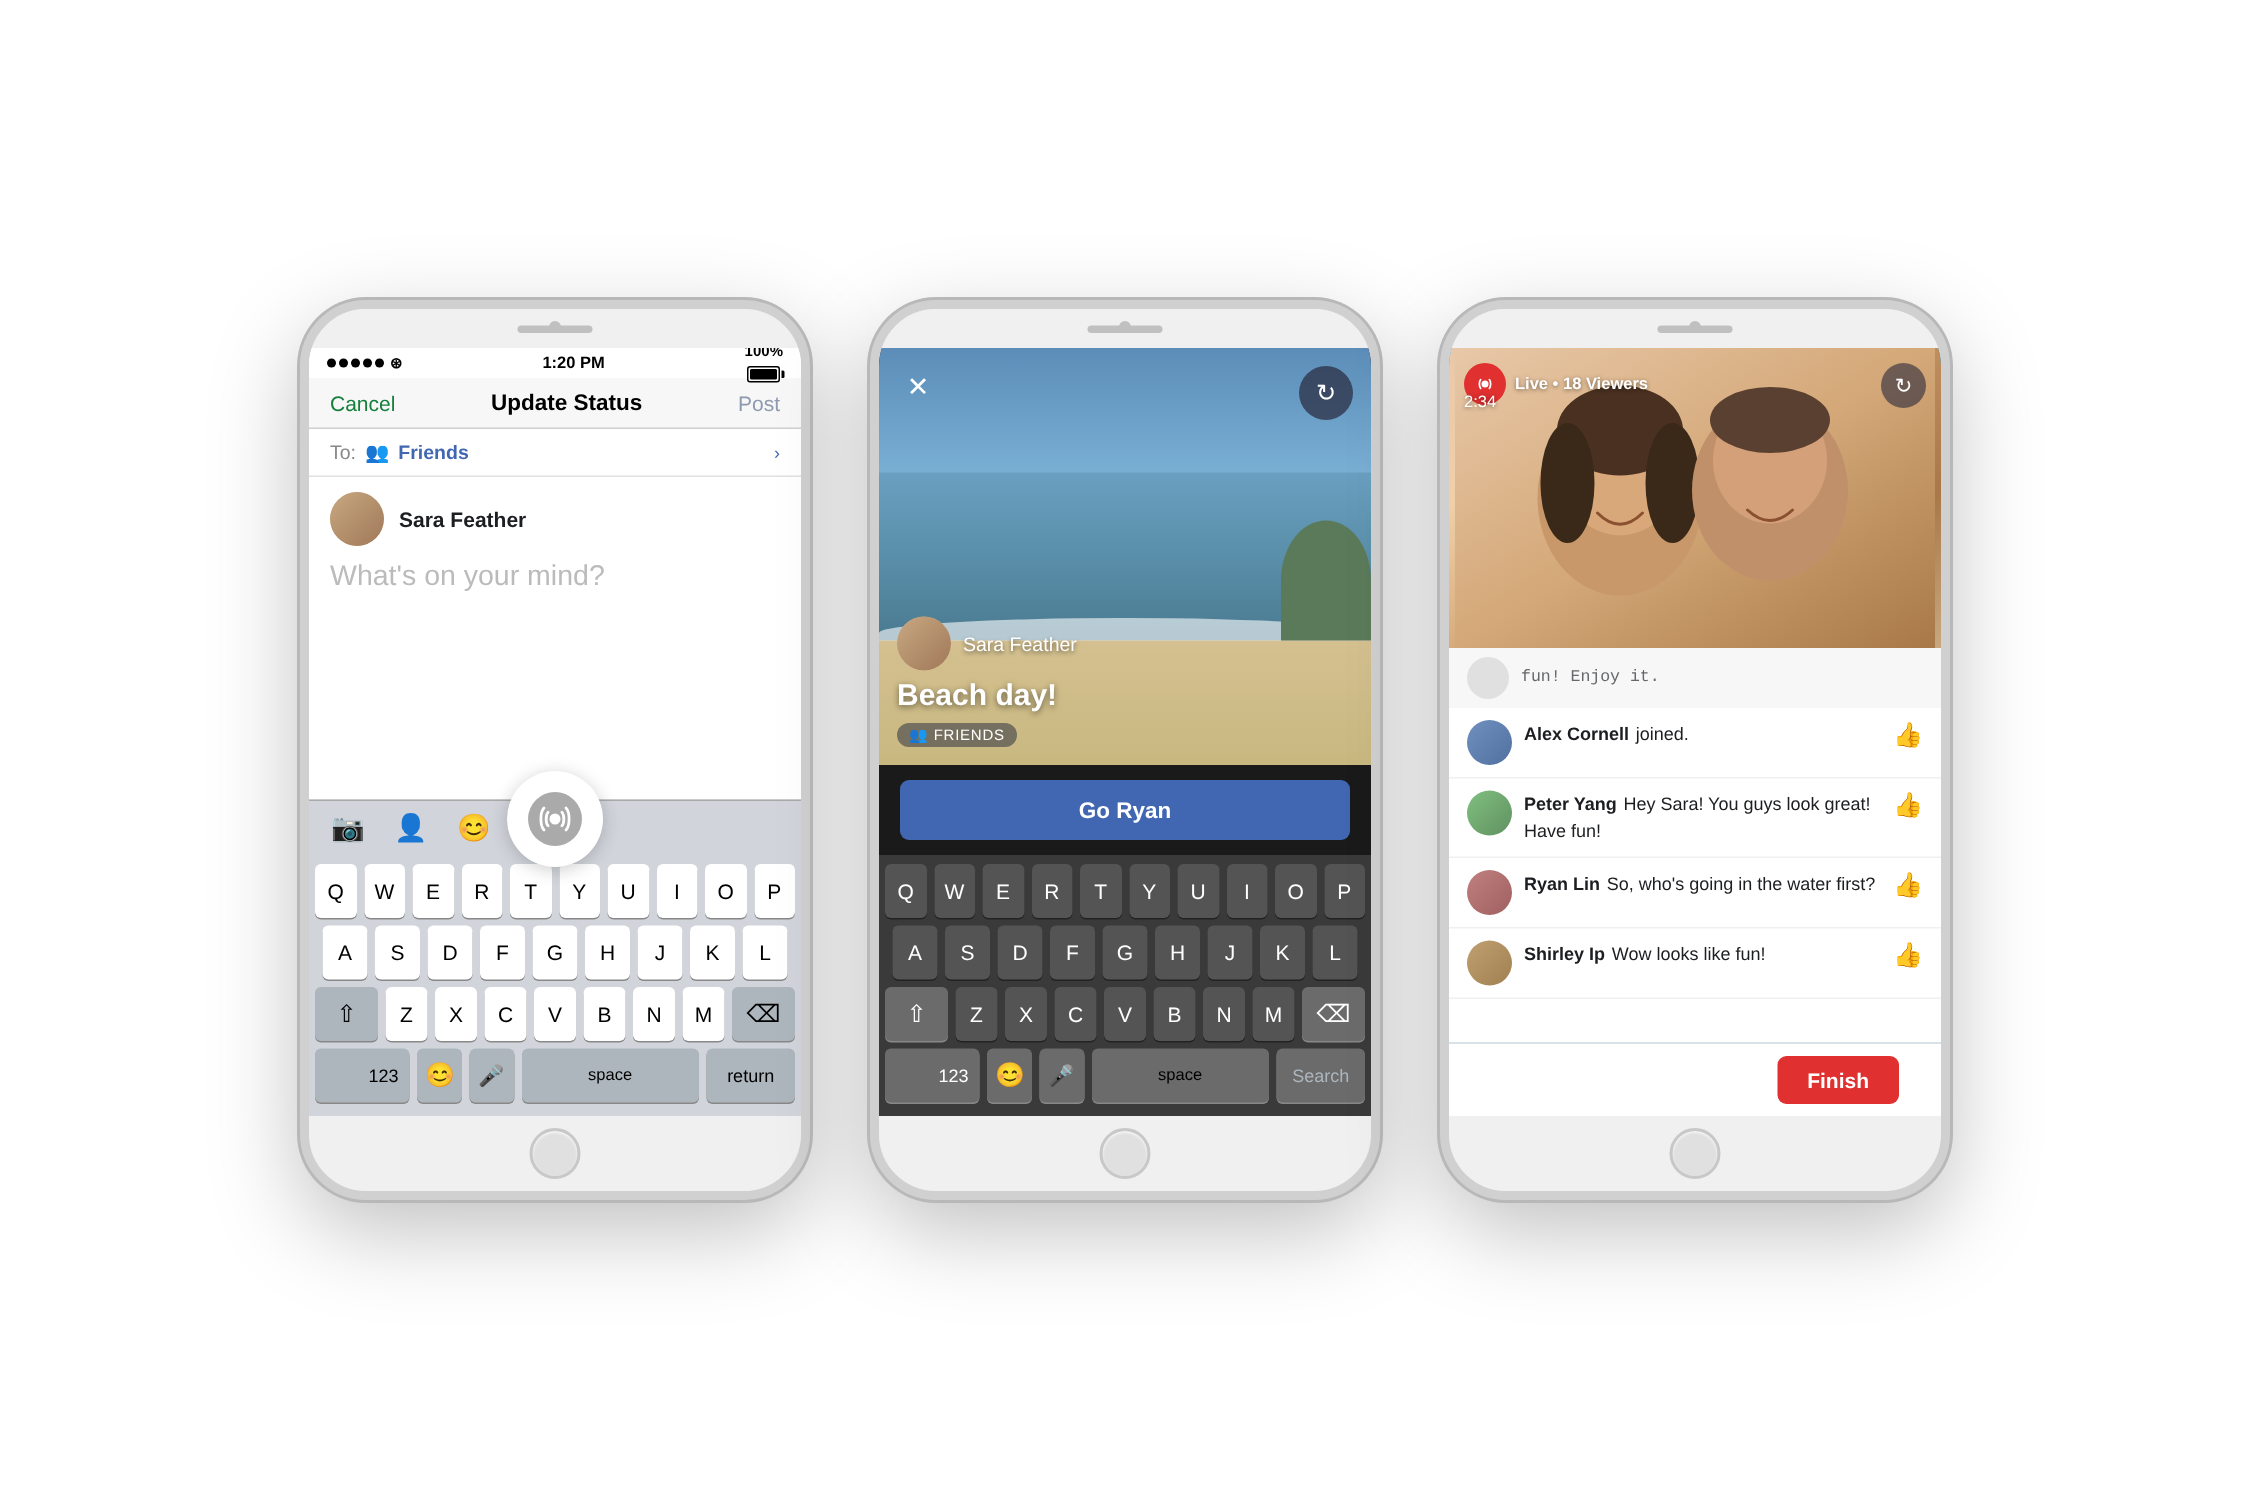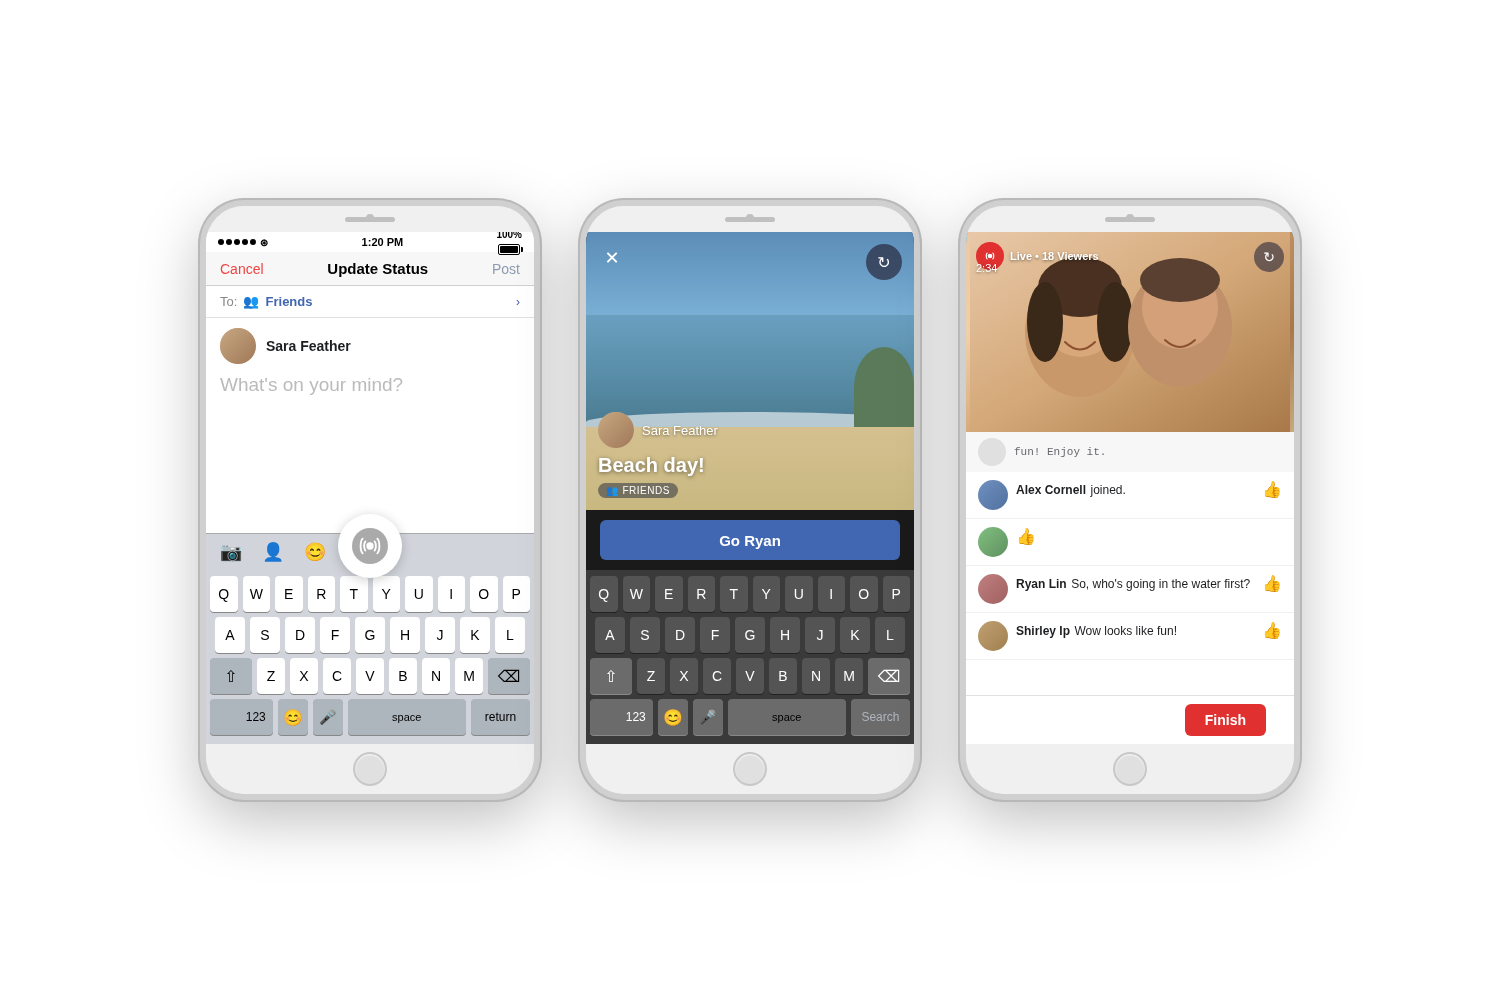--- a/index.html
+++ b/index.html
@@ -130,21 +130,21 @@
     
     .phone1-nav {
       background: #f7f7f7;
       border-bottom: 1px solid #d0d0d0;
       padding: 8px 14px;
       display: flex;
       justify-content: space-between;
       align-items: center;
       flex-shrink: 0;
     }
-    .phone1-nav-cancel { color: #ef4444; font-size: 14px; }
+    .phone1-nav-cancel { color: #15803d; font-size: 14px; }
     .phone1-nav-title { font-size: 15px; font-weight: 700; color: #000; }
     .phone1-nav-post { color: #8e9aaf; font-size: 14px; }
 
     .phone1-audience {
       padding: 8px 14px;
       border-bottom: 1px solid #e0e0e0;
       display: flex;
       align-items: center;
       gap: 6px;
       flex-shrink: 0;
@@ -869,20 +869,24 @@
           <div class="comment-avatar" style="background: linear-gradient(135deg, #7090c0, #5070a0);"></div>
           <div class="comment-content">
             <span class="comment-name">Alex Cornell</span>
             <span class="comment-text"> <span>joined.</span></span>
           </div>
           <span class="comment-like">👍</span>
         </div>
 
         <div class="comment-item">
           <div class="comment-avatar" style="background: linear-gradient(135deg, #80c080, #609060);"></div>
+          <div class="comment-content">
+            <span class="comment-name">Peter Yang</span>
+            <span class="comment-text"> <span>Hey Sara! You guys look great! Have fun!</span></span>
+          </div>
           <span class="comment-like comment-like-blue">👍</span>
         </div>
 
         <div class="comment-item">
           <div class="comment-avatar" style="background: linear-gradient(135deg, #c08080, #a06060);"></div>
           <div class="comment-content">
             <span class="comment-name">Ryan Lin</span>
             <span class="comment-text"> <span>So, who's going in the water first?</span></span>
           </div>
           <span class="comment-like">👍</span>

